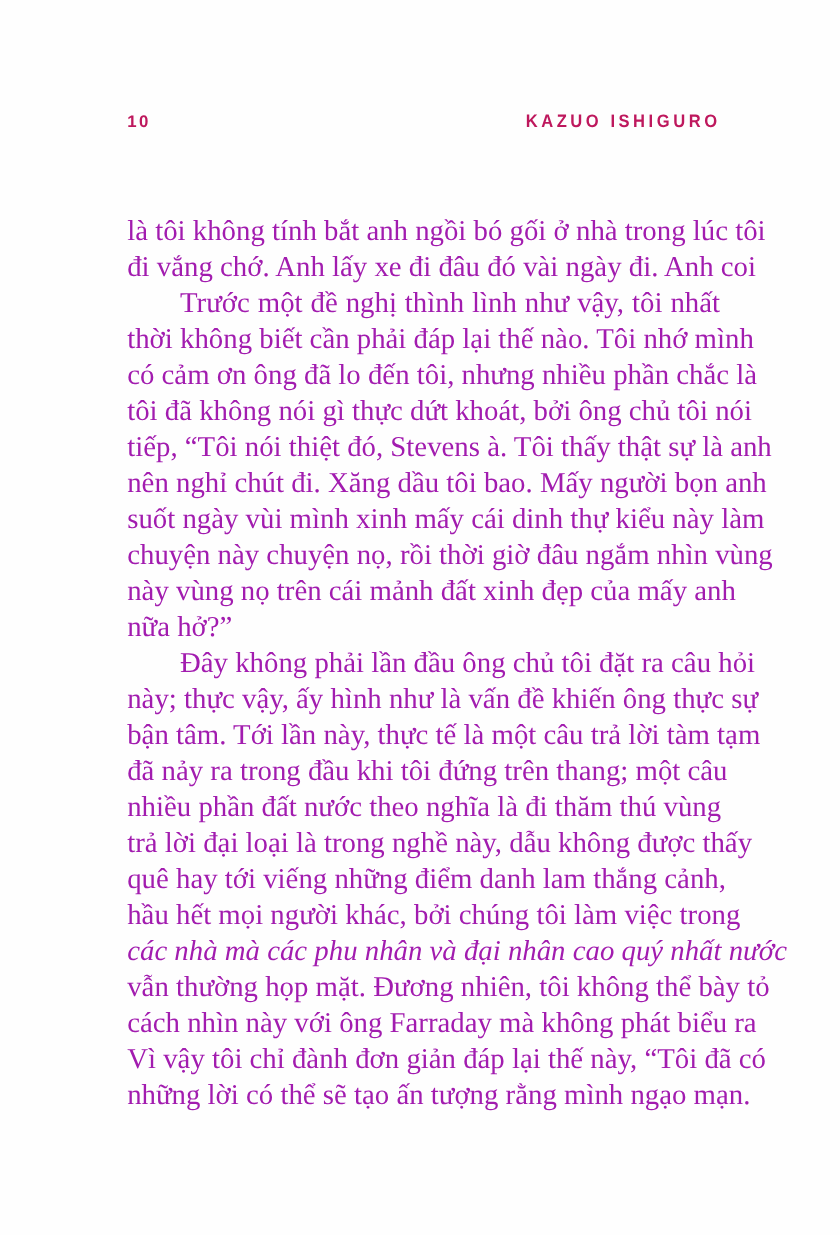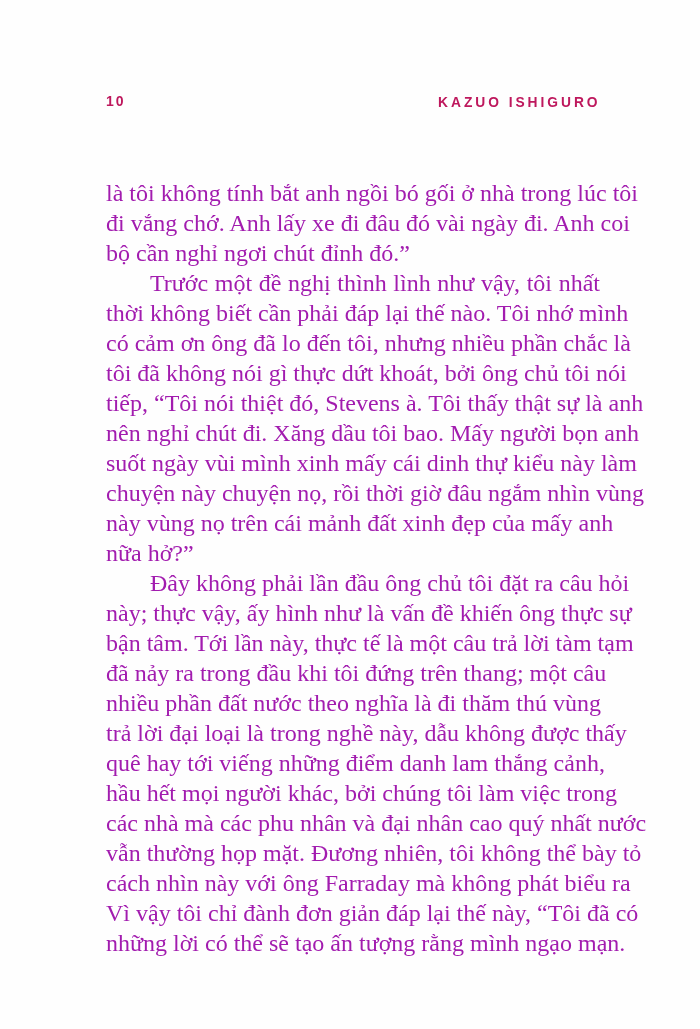--- a/index.html
+++ b/index.html
@@ -19,38 +19,37 @@
 <body>
 
 <div class="page">
   <div class="running-head">
     <span class="folio">10</span>
     <span class="author">KAZUO ISHIGURO</span>
   </div>
   <div class="body-text" id="body-text">
       <span class="line"><span style="white-space: nowrap;">là tôi không tính bắt anh ngồi bó gối ở nhà trong lúc tôi</span></span>
       <span class="line"><span style="white-space: nowrap;">đi vắng chớ. Anh lấy xe đi đâu đó vài ngày đi. Anh coi</span></span>
-      <span class="line last">bộ cần nghỉ ngơi chút đỉnh đó.”</span>
       <span class="line indent"><span style="white-space: nowrap;">Trước một đề nghị thình lình như vậy, tôi nhất</span></span>
       <span class="line"><span style="white-space: nowrap;">thời không biết cần phải đáp lại thế nào. Tôi nhớ mình</span></span>
       <span class="line"><span style="white-space: nowrap;">có cảm ơn ông đã lo đến tôi, nhưng nhiều phần chắc là</span></span>
       <span class="line"><span style="white-space: nowrap;">tôi đã không nói gì thực dứt khoát, bởi ông chủ tôi nói</span></span>
       <span class="line"><span style="white-space: nowrap;">tiếp, “Tôi nói thiệt đó, Stevens à. Tôi thấy thật sự là anh</span></span>
       <span class="line"><span style="white-space: nowrap;">nên nghỉ chút đi. Xăng dầu tôi bao. Mấy người bọn anh</span></span>
       <span class="line"><span style="white-space: nowrap;">suốt ngày vùi mình xinh mấy cái dinh thự kiểu này làm</span></span>
       <span class="line"><span style="white-space: nowrap;">chuyện này chuyện nọ, rồi thời giờ đâu ngắm nhìn vùng</span></span>
       <span class="line"><span style="white-space: nowrap;">này vùng nọ trên cái mảnh đất xinh đẹp của mấy anh</span></span>
       <span class="line last">nữa hở?”</span>
       <span class="line indent"><span style="white-space: nowrap;">Đây không phải lần đầu ông chủ tôi đặt ra câu hỏi</span></span>
       <span class="line"><span style="white-space: nowrap;">này; thực vậy, ấy hình như là vấn đề khiến ông thực sự</span></span>
       <span class="line"><span style="white-space: nowrap;">bận tâm. Tới lần này, thực tế là một câu trả lời tàm tạm</span></span>
       <span class="line"><span style="white-space: nowrap;">đã nảy ra trong đầu khi tôi đứng trên thang; một câu</span></span>
       <span class="line"><span style="white-space: nowrap;">nhiều phần đất nước theo nghĩa là đi thăm thú vùng</span></span>
       <span class="line"><span style="white-space: nowrap;">trả lời đại loại là trong nghề này, dẫu không được thấy</span></span>
       <span class="line"><span style="white-space: nowrap;">quê hay tới viếng những điểm danh lam thắng cảnh,</span></span>
       <span class="line"><span style="white-space: nowrap;">hầu hết mọi người khác, bởi chúng tôi làm việc trong</span></span>
-      <span class="line"><span style="white-space: nowrap;">các nhà mà các phu nhân và đại nhân cao quý nhất nước</span></span>
+      <span class="line"><span style="white-space: nowrap; font-style: italic;">các nhà mà các phu nhân và đại nhân cao quý nhất nước</span></span>
       <span class="line"><span style="white-space: nowrap;">vẫn thường họp mặt. Đương nhiên, tôi không thể bày tỏ</span></span>
       <span class="line"><span style="white-space: nowrap;">cách nhìn này với ông Farraday mà không phát biểu ra</span></span>
       <span class="line"><span style="white-space: nowrap;">Vì vậy tôi chỉ đành đơn giản đáp lại thế này, “Tôi đã có</span></span>
       <span class="line"><span style="white-space: nowrap;">những lời có thể sẽ tạo ấn tượng rằng mình ngạo mạn.</span></span>
     </div>
 </div>
 
 </body></html>

